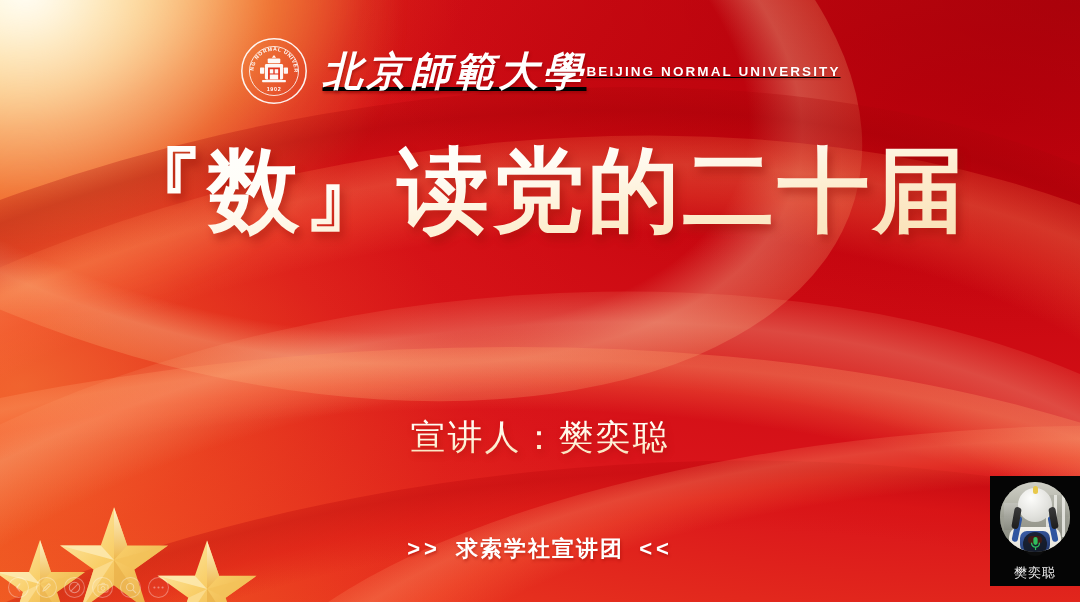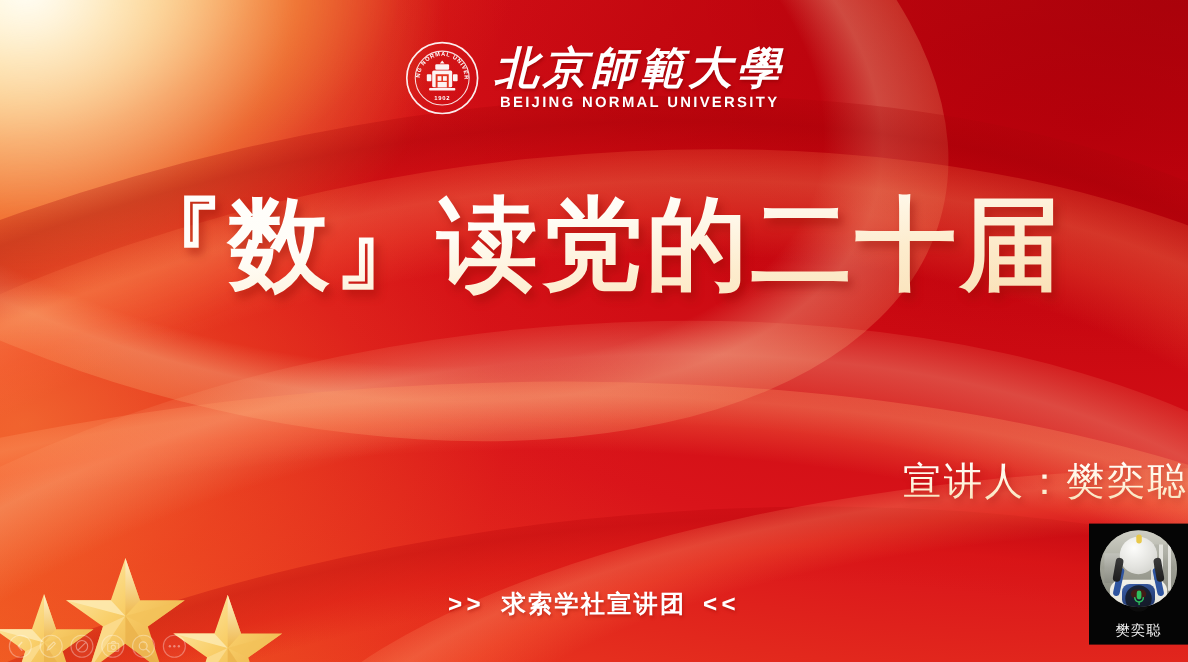--- a/index.html
+++ b/index.html
@@ -103,21 +103,21 @@
   .star { position: absolute; }
 
   
   .logo-wrap {
     position: absolute;
     left: 0; right: 0; top: 36px;
     display: flex; justify-content: center; align-items: center;
     gap: 13px;
   }
   .logo-seal { flex: 0 0 auto; }
-  .logo-text { display: flex; flex-direction: column; align-items: center; }
+  .logo-text { display: flex; flex-direction: row; align-items: center; text-decoration: underline; }
   .logo-cn {
     font-size: 40px;
     line-height: 1.02;
     color: #ffffff;
     font-family: "DejaVu Serif", "Liberation Serif", serif;
     font-weight: 700;
     font-style: italic;
     letter-spacing: 4px;
     text-shadow: 1px 2px 3px rgba(120,0,0,0.45);
     white-space: nowrap;
@@ -141,30 +141,29 @@
   .title-line {
     font-family: "DejaVu Serif", "Liberation Serif", serif;
     font-weight: 700;
     color: #fffaf0;
     white-space: nowrap;
     background: linear-gradient(172deg, #ffffff 0%, #fffdf7 38%, #fdeccd 66%, #f8dcae 100%);
     -webkit-background-clip: text;
     background-clip: text;
     -webkit-text-fill-color: transparent;
     filter: drop-shadow(4px 6px 4px rgba(150,10,5,0.45));
-    margin-top: 32px;
   }
   .title-line-1 { font-size: 92px; line-height: 1.18; letter-spacing: 3px; }
   .title-line-2 { font-size: 92px; line-height: 1.18; letter-spacing: 6px; margin-top: -6px; }
 
   
   .presenter {
     position: absolute;
     left: 0; right: 0; top: 414px;
-    text-align: right;
+    text-align: center;
     font-family: "DejaVu Serif", "Liberation Serif", serif;
     font-size: 35px;
     font-weight: 400;
     letter-spacing: 2px;
     color: #fff7e8;
     background: linear-gradient(180deg, #ffffff 0%, #fff4dd 55%, #f6dcb0 100%);
     -webkit-background-clip: text;
     background-clip: text;
     -webkit-text-fill-color: transparent;
     filter: drop-shadow(2px 3px 3px rgba(150,10,5,0.40));

